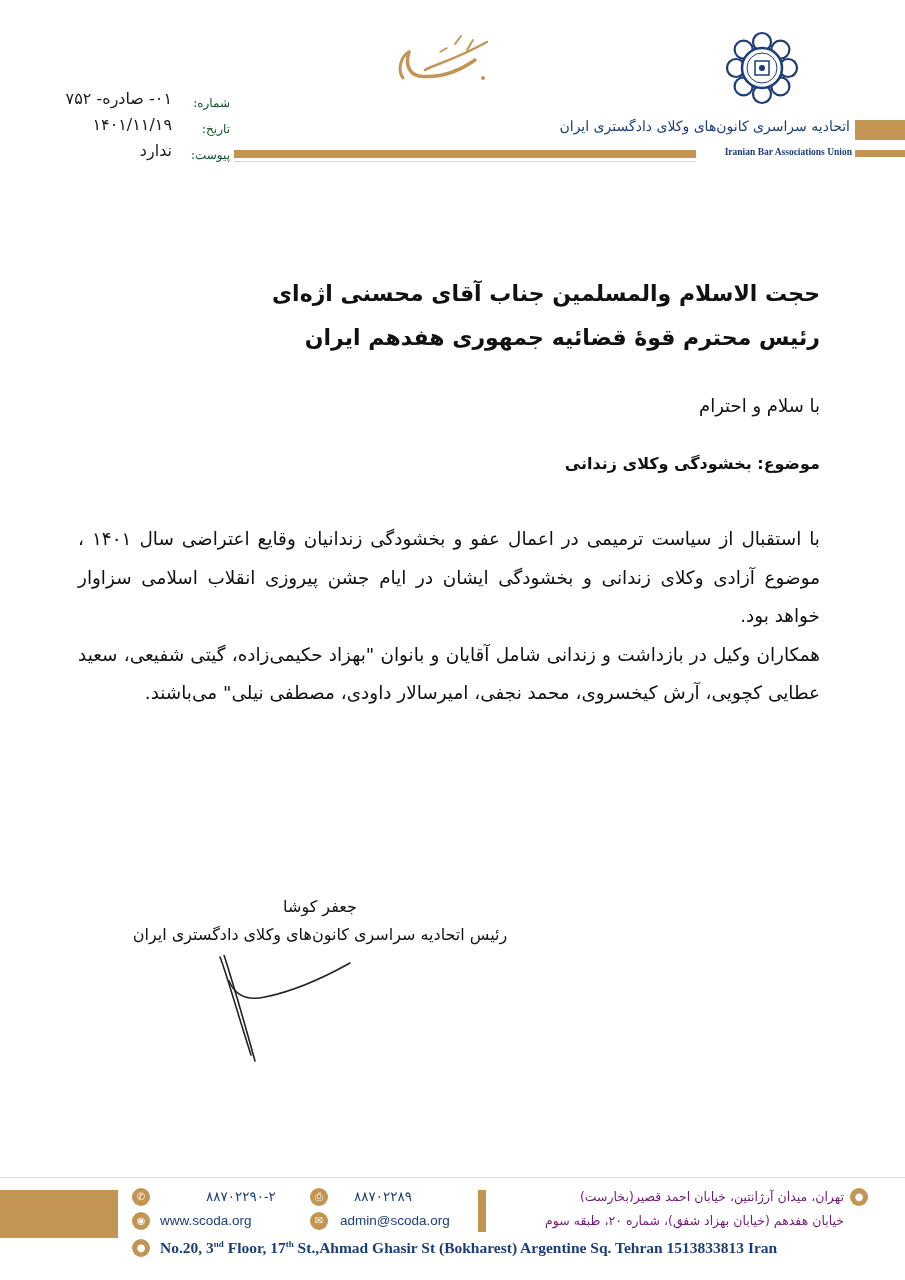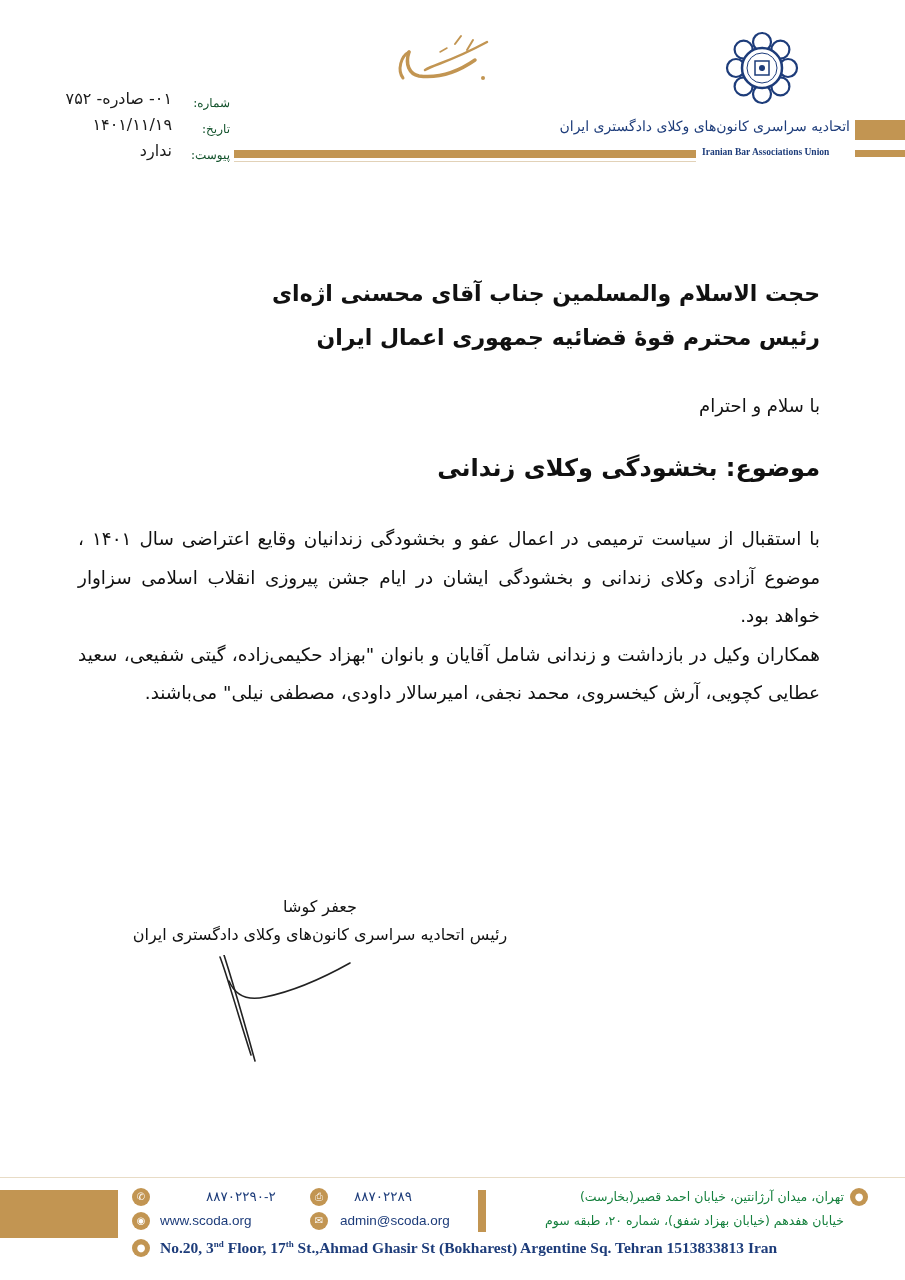--- a/index.html
+++ b/index.html
@@ -4,48 +4,48 @@
 <style>
   html, body { margin: 0; padding: 0; }
   body {
     width: 905px; height: 1280px; background: #ffffff; position: relative; overflow: hidden;
     font-family: "DejaVu Sans", sans-serif; color: #111;
   }
   .abs { position: absolute; }
   
   .logo { left: 722px; top: 28px; width: 80px; height: 80px; }
   .logo-fa { left: 700px; top: 118px; width: 150px; text-align: center; font-family: "DejaVu Serif", serif; font-size: 14px; color: #1d3c7a; direction: rtl; white-space: nowrap; }
-  .logo-en { left: 702px; top: 147px; width: 150px; text-align: left; font-family: "Liberation Serif", serif; font-weight: bold; font-size: 9.5px; color: #1d3c7a; white-space: nowrap; }
+  .logo-en { left: 702px; top: 147px; width: 150px; text-align: right; font-family: "Liberation Serif", serif; font-weight: bold; font-size: 9.5px; color: #1d3c7a; white-space: nowrap; }
   .bar-top-right { left: 855px; top: 120px; width: 50px; height: 20px; background: #c29552; }
   .bar-top-right2 { left: 855px; top: 150px; width: 50px; height: 7px; background: #c29552; }
   .bar-header { left: 234px; top: 150px; width: 462px; height: 8px; background: #c29552; }
   .bar-header-line { left: 234px; top: 161px; width: 462px; height: 1px; background: #e2d2b8; }
   .calligraphy { left: 395px; top: 30px; width: 100px; height: 60px; }
 
   .meta-labels { left: 180px; top: 90px; width: 50px; direction: rtl; text-align: right; font-family: "DejaVu Serif", serif; font-size: 12px; color: #14532d; line-height: 26px; }
   .meta-values { left: 30px; top: 86px; width: 142px; direction: rtl; text-align: right; font-family: "DejaVu Sans", sans-serif; font-size: 16px; color: #1a1a1a; line-height: 26px; }
   .meta-values div { white-space: nowrap; }
 
   
   .rtl { direction: rtl; text-align: right; }
   .addressee { left: 200px; top: 272px; width: 620px; font-weight: bold; font-size: 22px; line-height: 44px; text-align: right; }
   .greeting { left: 400px; top: 395px; width: 420px; font-size: 18px; }
-  .subject { left: 300px; top: 454px; width: 520px; font-weight: bold; font-size: 24px; }
+  .subject { left: 300px; top: 454px; width: 520px; font-weight: bold; font-size: 16px; }
   .body-text { left: 78px; top: 520px; width: 742px; font-size: 18.4px; line-height: 38.5px; text-align: justify; text-align-last: right; }
   .body-text p { margin: 0; }
   .signer { left: 80px; top: 893px; width: 480px; text-align: center; font-size: 16px; line-height: 28px; direction: rtl; }
   .signature { left: 215px; top: 955px; width: 140px; height: 110px; }
 
   
   .footer-line { left: 0; top: 1177px; width: 905px; height: 1px; background: #e8dcc6; }
   .footer-block { left: 0; top: 1190px; width: 118px; height: 48px; background: #c29552; }
   .footer-sep { left: 478px; top: 1190px; width: 8px; height: 42px; background: #c29552; }
   .f-icon { width: 18px; height: 18px; border-radius: 50%; background: #c29552; color: #fff; font-size: 10px; line-height: 18px; text-align: center; }
   .f-text { font-family: "Liberation Sans", sans-serif; font-size: 13.5px; color: #1d3c7a; white-space: nowrap; }
-  .f-fa { font-family: "DejaVu Sans", sans-serif; font-size: 12.5px; color: #15803d; direction: rtl; text-align: right; white-space: nowrap; }
+  .f-fa { font-family: "DejaVu Sans", sans-serif; font-size: 12.5px; color: #701a75; direction: rtl; text-align: right; white-space: nowrap; }
   .f-en-addr { font-family: "Liberation Serif", serif; font-weight: bold; font-size: 15.5px; color: #1d3c7a; white-space: nowrap; }
   .f-en-addr sup { font-size: 9px; }
 </style>
 </head>
 <body>
 
 <svg class="abs logo" viewBox="0 0 80 80">
   <g fill="none" stroke="#1d3c7a" stroke-width="2.2">
     <circle cx="40" cy="14" r="9"></circle>
     <circle cx="58.4" cy="21.6" r="9"></circle>
@@ -86,21 +86,21 @@
   <div>پیوست:</div>
 </div>
 <div class="abs meta-values">
   <div>۰۱- صادره- ۷۵۲</div>
   <div>۱۴۰۱/۱۱/۱۹</div>
   <div>ندارد</div>
 </div>
 
 <div class="abs addressee rtl">
   <div>حجت الاسلام والمسلمین جناب آقای محسنی اژه‌ای</div>
-  <div>رئیس محترم قوهٔ قضائیه جمهوری اعمال ایران</div>
+  <div>رئیس محترم قوهٔ قضائیه جمهوری هفدهم ایران</div>
 </div>
 <div class="abs greeting rtl">با سلام و احترام</div>
 <div class="abs subject rtl">موضوع: بخشودگی وکلای زندانی</div>
 
 <div class="abs body-text rtl">
   <p>با استقبال از سیاست ترمیمی در اعمال عفو و بخشودگی زندانیان وقایع اعتراضی سال ۱۴۰۱ ، موضوع آزادی وکلای زندانی و بخشودگی ایشان در ایام جشن پیروزی انقلاب اسلامی سزاوار خواهد بود.</p>
   <p>همکاران وکیل در بازداشت و زندانی شامل آقایان و بانوان "بهزاد حکیمی‌زاده، گیتی شفیعی، سعید عطایی کچویی، آرش کیخسروی، محمد نجفی، امیرسالار داودی، مصطفی نیلی" می‌باشند.</p>
 </div>
 
 <div class="abs signer">

